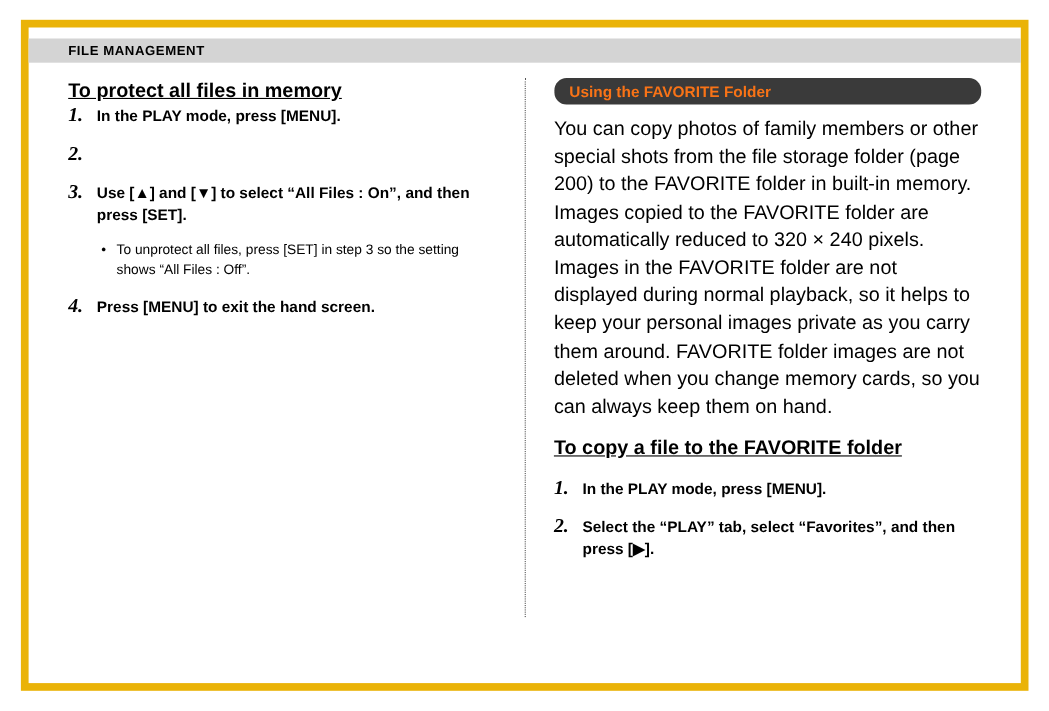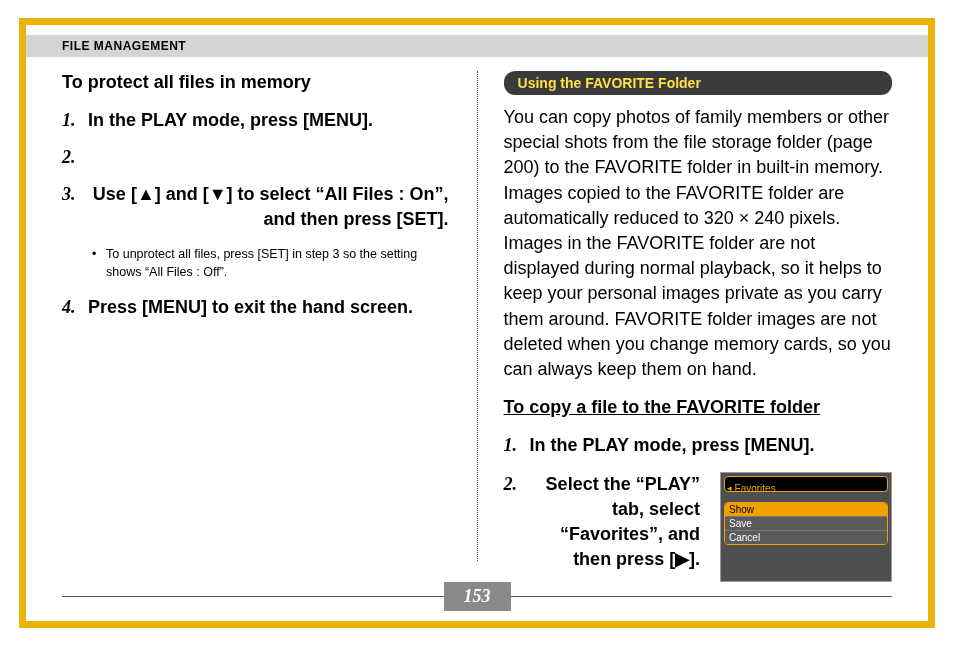--- a/index.html
+++ b/index.html
@@ -43,33 +43,33 @@
     width: 1px;
     border-left: 1px dotted #555;
     height: 490px;
   }
   .col-right {
     width: 408px;
   }
   h2.section-title {
     font-size: 18px;
     font-weight: bold;
-    margin-bottom: 14px;
     line-height: 1.25;
+    text-decoration: underline;
   }
   h2.section-title-right {
     font-size: 18px;
     font-weight: bold;
     margin: 14px 0 14px 0;
     line-height: 1.25;
     text-decoration: underline;
   }
   .pill {
     background: #3a3a3a;
-    color: #fde047;
+    color: #f97316;
     font-size: 14px;
     font-weight: bold;
     padding: 4px 14px;
     border-radius: 11px;
     margin-bottom: 10px;
   }
   .para {
     font-size: 18px;
     line-height: 1.4;
     margin-bottom: 6px;
@@ -81,39 +81,39 @@
   }
   .step-num {
     font-style: italic;
     font-weight: bold;
     font-size: 18px;
     width: 26px;
     flex-shrink: 0;
     font-family: Georgia, 'Times New Roman', serif;
   }
   .step-text {
-    font-size: 18px;
+    font-size: 14px;
     font-weight: bold;
     line-height: 1.4;
-    text-align: right;
   }
   .sub-bullet {
     display: flex;
     margin: 0 0 14px 30px;
     font-size: 12.5px;
     line-height: 1.4;
   }
   .sub-bullet .dot {
     width: 14px;
     flex-shrink: 0;
   }
   .step2-row {
     display: flex;
-    gap: 20px;
+    gap: 4px;
     align-items: flex-start;
+    flex-direction: column;
   }
   .step2-text-col {
     flex: 1;
   }
   
   .mock {
     width: 172px;
     height: 110px;
     background: #4f4f4f;
     border: 1px solid #999;
@@ -235,33 +235,20 @@
 
       <div class="step">
         <div class="step-num">1.</div>
         <div class="step-text">In the PLAY mode, press [MENU].</div>
       </div>
 
       <div class="step">
         <div class="step-num">2.</div>
         <div class="step2-row">
           <div class="step2-text-col step-text">Select the “PLAY” tab, select “Favorites”, and then press [▶].</div>
-          <div class="mock">
-            <div class="mock-header"><span>Favorites</span></div>
-            <div class="mock-list">
-              <div class="mock-item sel">Show</div>
-              <div class="mock-item">Save</div>
-              <div class="mock-item">Cancel</div>
-            </div>
-          </div>
         </div>
       </div>
     </div>
 
   </div>
 
-  <div class="footer">
-    <div class="footer-line"></div>
-    <div class="page-num">153</div>
-    <div class="footer-line"></div>
-  </div>
 
 </div>
 
 </body></html>

